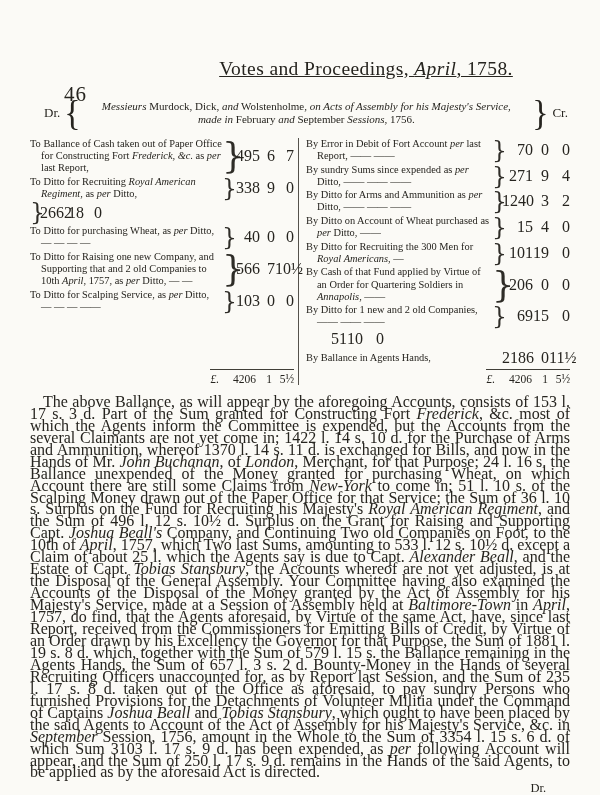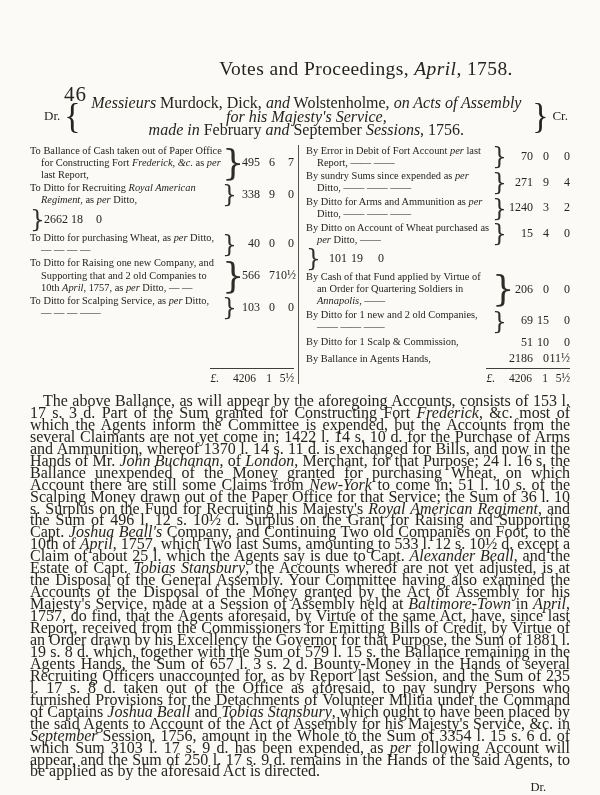--- a/index.html
+++ b/index.html
@@ -15,36 +15,36 @@
     width:600px;height:795px;
     padding:58px 30px 0 30px;
     position:relative;
   }
   
   .header{position:relative;height:34px;}
   .pageno{position:absolute;left:34px;top:24px;font-size:21px;letter-spacing:1px;}
   .title{
     position:absolute;left:16px;right:0;top:0;
     text-align:center;padding-left:116px;
-    font-size:19.5px;letter-spacing:0.4px;white-space:nowrap;
+    font-size:19.5px;letter-spacing:0.4px;white-space:nowrap;text-decoration:underline;
   }
   
   .acct-head{display:flex;align-items:center;margin:4px 2px 0 14px;}
   .dr-label,.cr-label{font-size:13px;}
   .big-brace{font-size:34px;font-weight:400;line-height:1;margin:0 4px;transform:scaleY(1.05);}
-  .head-text{flex:1;text-align:center;font-size:16px;line-height:13.5px;}
+  .head-text{flex:1;text-align:center;font-size:11px;line-height:13.5px;}
   
   .ledger{display:flex;margin-top:8px;min-height:232px;}
   .half{flex:1;display:flex;flex-direction:column;}
   .half-left{border-right:1.3px solid #55524c;padding-right:4px;}
   .half-right{padding-left:7px;}
   .entry-row{display:flex;align-items:center;margin-bottom:1.5px;}
   .entry-text{flex:1;font-size:10.4px;line-height:12.1px;padding-left:11px;text-indent:-11px;}
   .brace{font-family:"DejaVu Serif",serif;line-height:0.95;width:10px;text-align:center;color:#2e2c27;}
-  .amt{display:flex;align-items:center;font-size:12px;}
+  .amt{display:flex;align-items:center;font-size:16px;}
   .half-left  .amt .c-l{width:28px;text-align:right;}
   .half-left  .amt .c-s{width:15px;text-align:right;}
   .half-left  .amt .c-d{width:19px;text-align:right;}
   .half-right .amt .c-l{width:31px;text-align:right;}
   .half-right .amt .c-s{width:16px;text-align:right;}
   .half-right .amt .c-d{width:21px;text-align:right;}
   .total-row{margin-top:auto;display:flex;justify-content:flex-end;font-size:11.5px;}
   .total-inner{display:flex;align-items:baseline;border-top:1.3px solid #403e38;padding-top:3px;}
   .cur{font-style:italic;margin-right:3px;}
   .total-inner .c-l{width:34px;text-align:right;}
@@ -176,20 +176,21 @@
         <div class="entry-row">
           <div class="entry-text"><span>By Ditto on Account of Wheat purchased as </span><i>per</i><span> Ditto,  ——</span></div>
           <span class="brace" style="font-size: 23.52px;">}</span>
           <div class="amt">
             <span class="c-l">15</span>
             <span class="c-s">4</span>
             <span class="c-d">0</span>
           </div>
         </div>
         <div class="entry-row">
+          <div class="entry-text"><span>By Ditto for Recruiting the 300 Men for </span><i>Royal Americans</i><span>,  —</span></div>
           <span class="brace" style="font-size: 23.52px;">}</span>
           <div class="amt">
             <span class="c-l">101</span>
             <span class="c-s">19</span>
             <span class="c-d">0</span>
           </div>
         </div>
         <div class="entry-row">
           <div class="entry-text"><span>By Cash of that Fund applied by Virtue of an Order for Quartering Soldiers in </span><i>Annapolis</i><span>,  ——</span></div>
           <span class="brace" style="font-size: 35.28px;">}</span>
@@ -202,21 +203,20 @@
         <div class="entry-row">
           <div class="entry-text"><span>By Ditto for 1 new and 2 old Companies,  ——  ——  ——</span></div>
           <span class="brace" style="font-size: 23.52px;">}</span>
           <div class="amt">
             <span class="c-l">69</span>
             <span class="c-s">15</span>
             <span class="c-d">0</span>
           </div>
         </div>
         <div class="entry-row">
-          <div class="entry-text"><span>By Ditto for 1 Scalp &amp; Commission,</span></div>
           <span class="brace" style="visibility: hidden;">}</span>
           <div class="amt">
             <span class="c-l">51</span>
             <span class="c-s">10</span>
             <span class="c-d">0</span>
           </div>
         </div>
         <div class="entry-row">
           <div class="entry-text"><span>By Ballance in Agents Hands,</span></div>
           <span class="brace" style="visibility: hidden;">}</span>

